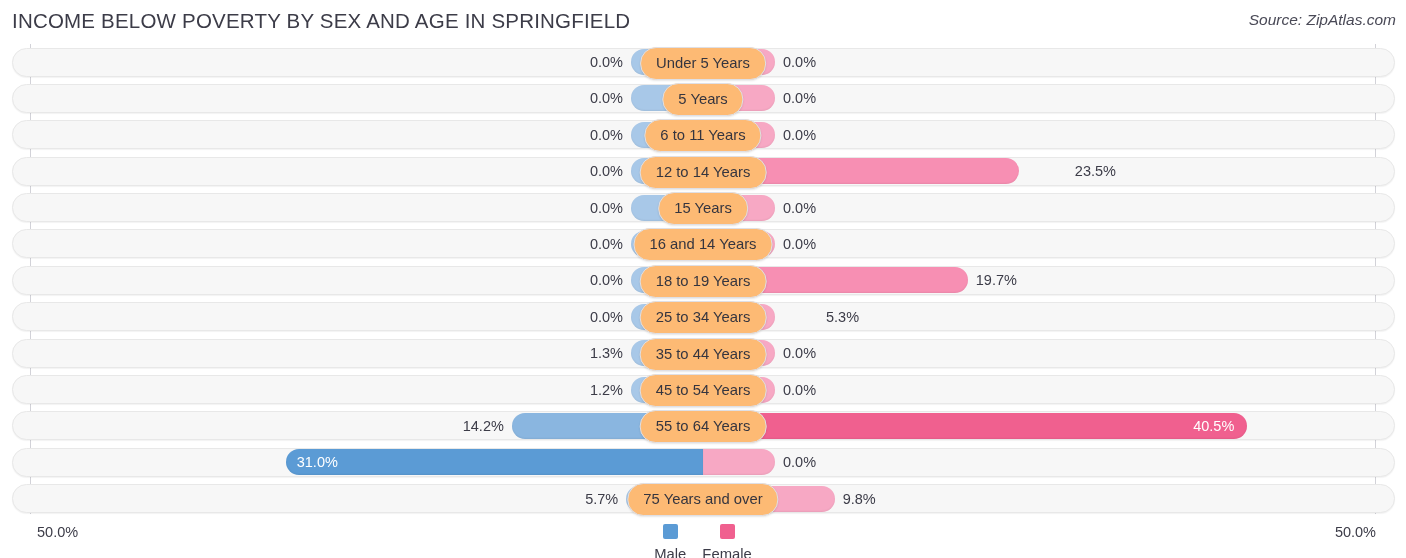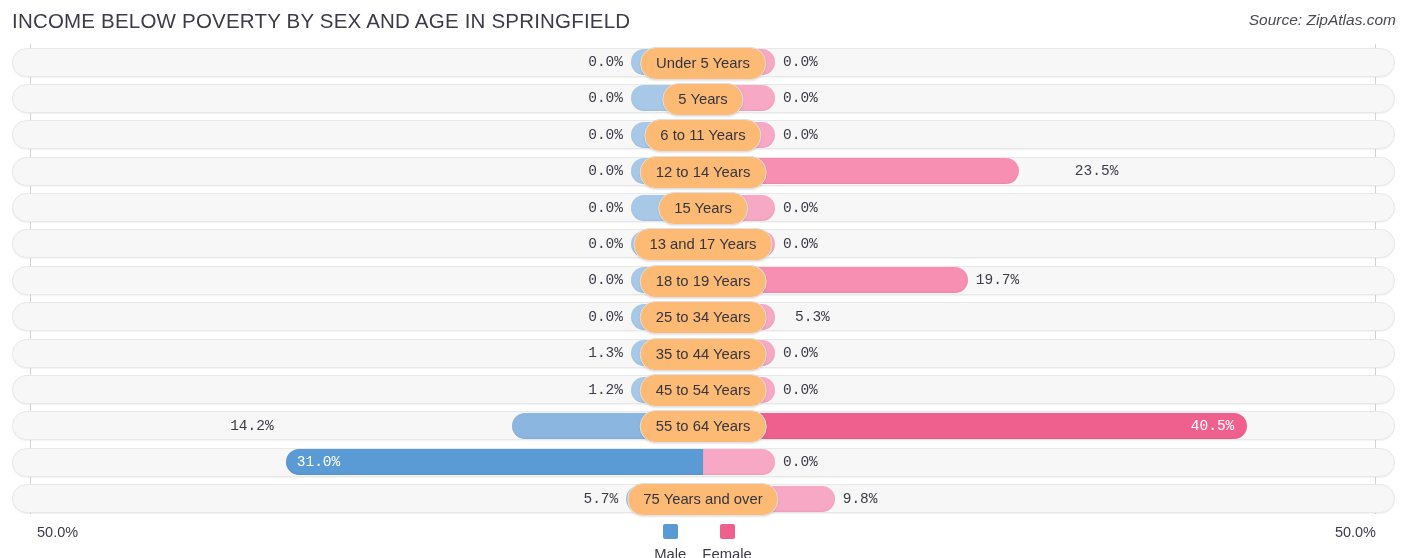--- a/index.html
+++ b/index.html
@@ -106,21 +106,20 @@
 
   
   .val {
     position: absolute;
     top: 5px;
     height: 26px;
     line-height: 26px;
     font-size: 14.5px;
     color: #3c3c48;
     white-space: nowrap;
-    font-family: Liberation Mono, monospace;
   }
   .val.male-out  { text-align: right; }
   .val.female-out{ text-align: left;  }
   .val.inside { color: #ffffff; }
 
   
   .pill {
     position: absolute;
     top: 2.5px;
     left: 703px;
@@ -233,36 +232,36 @@
         <div class="val male-out" style="right: auto; left: 0px; width: 623px;">0.0%</div>
         <div class="val female-out" style="left: 783px; text-align: left;">0.0%</div>
         <div class="pill">15 Years</div>
       </div>
       <div class="row">
         <div class="track"></div>
         <div class="bar male" style="width: 72px; background: rgb(168, 200, 232);"></div>
         <div class="bar female" style="width: 72px; background: rgb(247, 168, 196);"></div>
         <div class="val male-out" style="right: auto; left: 0px; width: 623px;">0.0%</div>
         <div class="val female-out" style="left: 783px; text-align: left;">0.0%</div>
-        <div class="pill">13 and 17 Years</div>
+        <div class="pill">16 and 14 Years</div>
       </div>
       <div class="row">
         <div class="track"></div>
         <div class="bar male" style="width: 72px; background: rgb(168, 200, 232);"></div>
         <div class="bar female" style="width: 264.768px; background: rgb(247, 143, 179);"></div>
         <div class="val male-out" style="right: auto; left: 0px; width: 623px;">0.0%</div>
         <div class="val female-out" style="left: 975.768px; text-align: left;">19.7%</div>
         <div class="pill">18 to 19 Years</div>
       </div>
       <div class="row">
         <div class="track"></div>
         <div class="bar male" style="width: 72px; background: rgb(168, 200, 232);"></div>
         <div class="bar female" style="width: 72px; background: rgb(247, 168, 196);"></div>
         <div class="val male-out" style="right: auto; left: 0px; width: 623px;">0.0%</div>
-        <div class="val female-out" style="left: 795px; text-align: left;">5.3%</div>
+        <div class="val female-out" style="left: 826px; text-align: left;">5.3%</div>
         <div class="pill">25 to 34 Years</div>
       </div>
       <div class="row">
         <div class="track"></div>
         <div class="bar male" style="width: 72px; background: rgb(168, 200, 232);"></div>
         <div class="bar female" style="width: 72px; background: rgb(247, 168, 196);"></div>
         <div class="val male-out" style="right: auto; left: 0px; width: 623px;">1.3%</div>
         <div class="val female-out" style="left: 783px; text-align: left;">0.0%</div>
         <div class="pill">35 to 44 Years</div>
       </div>
@@ -271,21 +270,21 @@
         <div class="bar male" style="width: 72px; background: rgb(168, 200, 232);"></div>
         <div class="bar female" style="width: 72px; background: rgb(247, 168, 196);"></div>
         <div class="val male-out" style="right: auto; left: 0px; width: 623px;">1.2%</div>
         <div class="val female-out" style="left: 783px; text-align: left;">0.0%</div>
         <div class="pill">45 to 54 Years</div>
       </div>
       <div class="row">
         <div class="track"></div>
         <div class="bar male" style="width: 191.132px; background: rgb(138, 182, 224);"></div>
         <div class="bar female" style="width: 544.32px; background: rgb(240, 96, 143);"></div>
-        <div class="val male-out" style="right: auto; left: 0px; width: 503.868px; text-align: center;">14.2%</div>
+        <div class="val male-out" style="right: auto; left: 0px; width: 503.868px;">14.2%</div>
         <div class="val female-out inside" style="left: 0px; width: 1234.32px; text-align: right;">40.5%</div>
         <div class="pill">55 to 64 Years</div>
       </div>
       <div class="row">
         <div class="track"></div>
         <div class="bar male" style="width: 417.26px; background: rgb(91, 155, 213);"></div>
         <div class="bar female" style="width: 72px; background: rgb(247, 168, 196);"></div>
         <div class="val male-out inside" style="left: 296.74px; text-align: left;">31.0%</div>
         <div class="val female-out" style="left: 783px; text-align: left;">0.0%</div>
       </div>

